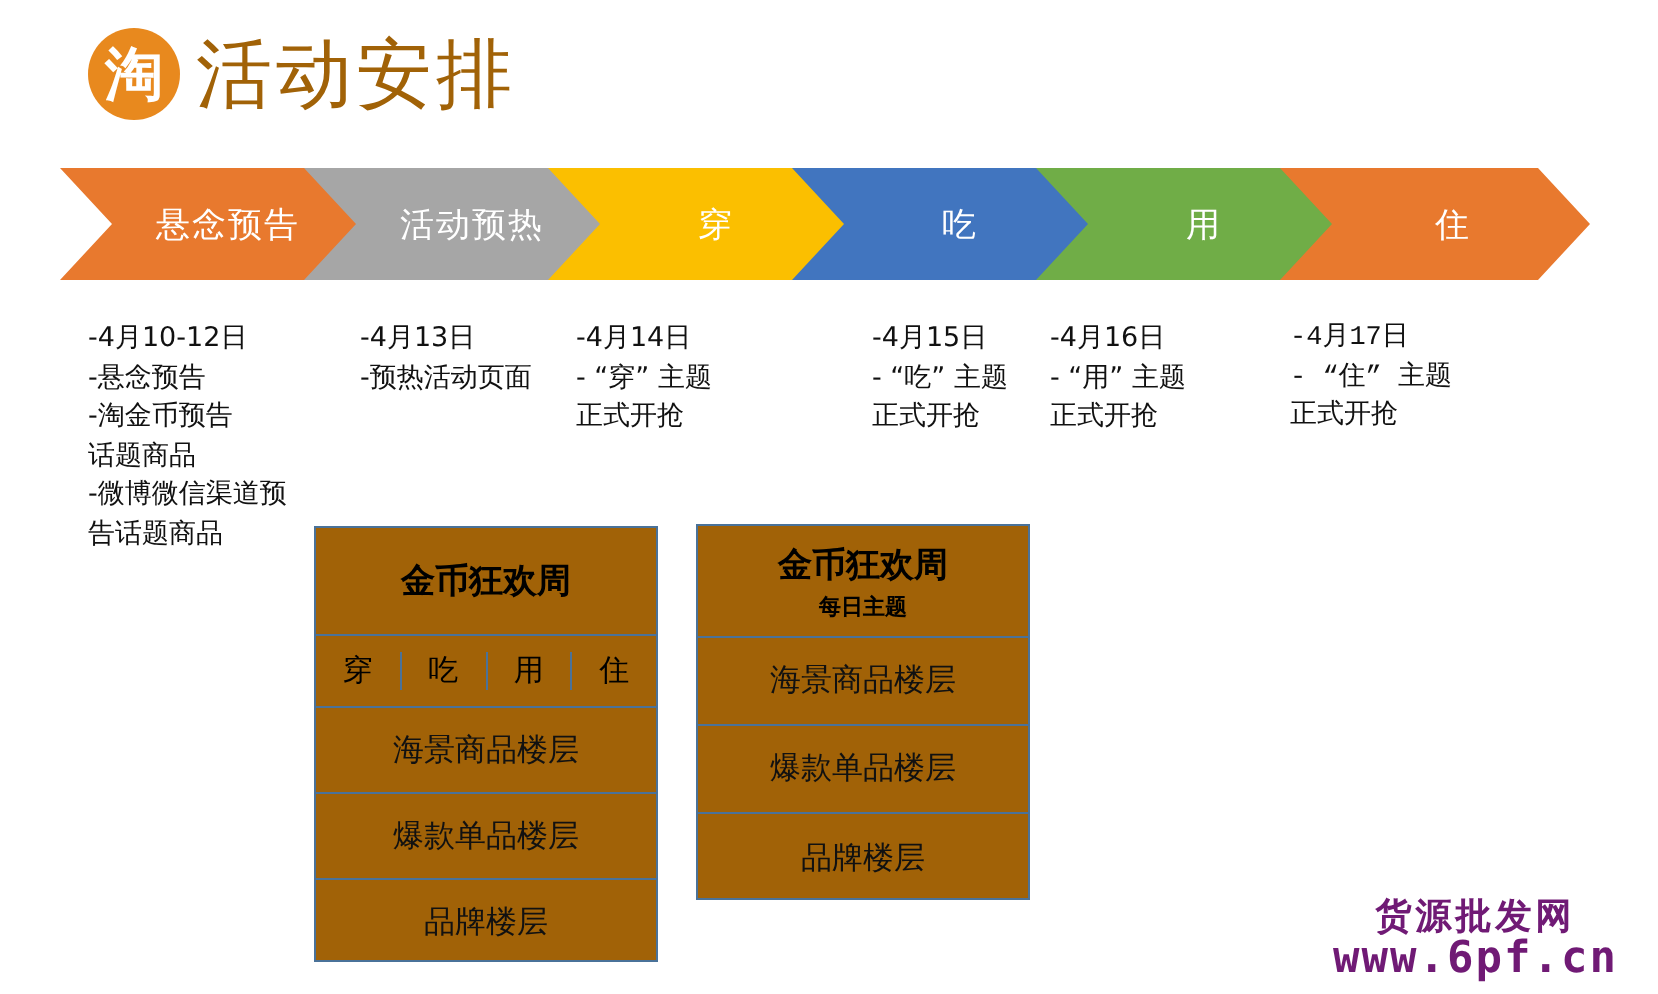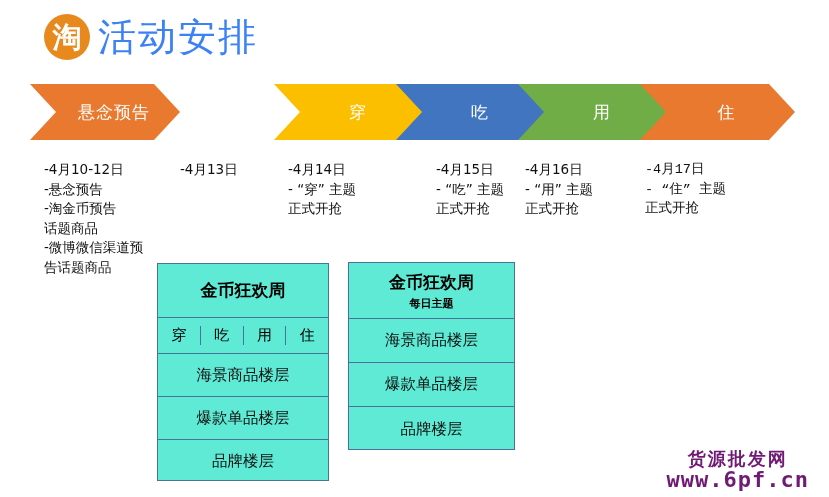--- a/index.html
+++ b/index.html
@@ -40,21 +40,21 @@
     font-family: "DejaVu Sans", "Liberation Sans", sans-serif;
     letter-spacing: 0;
   }
   #page-title {
     position: absolute;
     left: 98px; top: 12px;
     font-size: 38px;
     line-height: 50px;
     font-weight: 400;
     letter-spacing: 2px;
-    color: #3b82f6;
+    color: #a16207;
     white-space: nowrap;
     font-family: "DejaVu Sans", "Liberation Sans", sans-serif;
   }
 
   
   #chevron-band {
     position: absolute;
     left: 0; top: 84px;
     width: 741px; height: 56px;
   }
@@ -91,21 +91,21 @@
     color: #111111;
     font-family: "DejaVu Sans", "Liberation Sans", sans-serif;
   }
   .desc-line { white-space: pre-wrap; }
 
   
   .tbl {
     position: absolute;
     border: 1.5px solid #4A7299;
     box-sizing: border-box;
-    background: #5eead4;
+    background: #a16207;
   }
   .tbl-row {
     box-sizing: border-box;
     border-bottom: 1.5px solid #4A7299;
     display: flex;
     align-items: center;
     justify-content: center;
   }
   .tbl-row:last-child { border-bottom: none; }
   .tbl-title {
@@ -168,20 +168,23 @@
 <div id="header">
   <div id="logo-circle">
     <span id="logo-glyph">淘</span>
   </div>
   <div id="page-title">活动安排</div>
 </div>
 
 <div id="chevron-band">
     <div class="chevron" style="left: 30px; width: 150px; background: rgb(232, 121, 46);">
       <span class="chev-label">悬念预告</span>
+    </div>
+    <div class="chevron" style="left: 152px; width: 150px; background: rgb(166, 166, 166);">
+      <span class="chev-label">活动预热</span>
     </div>
     <div class="chevron" style="left: 274px; width: 150px; background: rgb(251, 191, 0);">
       <span class="chev-label">穿</span>
     </div>
     <div class="chevron" style="left: 396px; width: 150px; background: rgb(65, 117, 191);">
       <span class="chev-label">吃</span>
     </div>
     <div class="chevron" style="left: 518px; width: 150px; background: rgb(112, 173, 71);">
       <span class="chev-label">用</span>
     </div>
@@ -194,20 +197,21 @@
     <div class="desc-col" style="left: 44px;">
       <div class="desc-line">-4月10-12日</div>
       <div class="desc-line">-悬念预告</div>
       <div class="desc-line">-淘金币预告</div>
       <div class="desc-line">话题商品</div>
       <div class="desc-line">-微博微信渠道预</div>
       <div class="desc-line">告话题商品</div>
     </div>
     <div class="desc-col" style="left: 170px; margin-left: 10px;">
       <div class="desc-line">-4月13日</div>
+      <div class="desc-line">-预热活动页面</div>
     </div>
     <div class="desc-col" style="left: 288px;">
       <div class="desc-line">-4月14日</div>
       <div class="desc-line">- “穿” 主题</div>
       <div class="desc-line">正式开抢</div>
     </div>
     <div class="desc-col" style="left: 408px; margin-left: 28px;">
       <div class="desc-line">-4月15日</div>
       <div class="desc-line">- “吃” 主题</div>
       <div class="desc-line">正式开抢</div>

